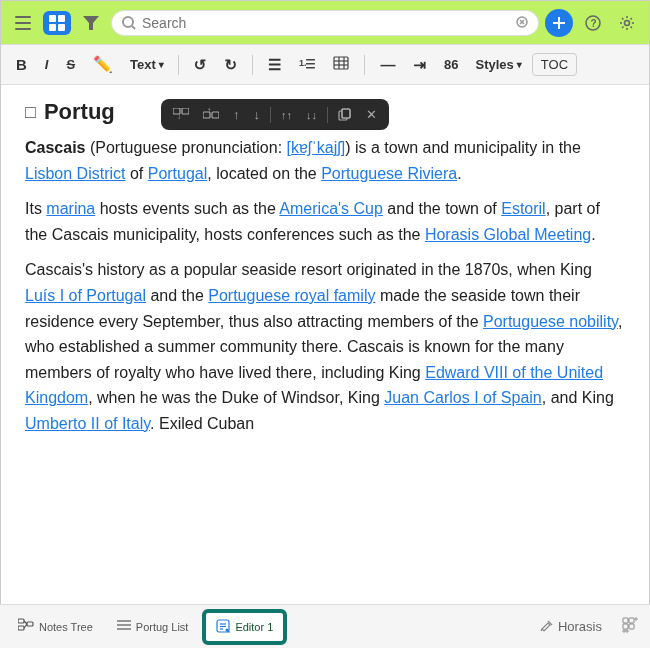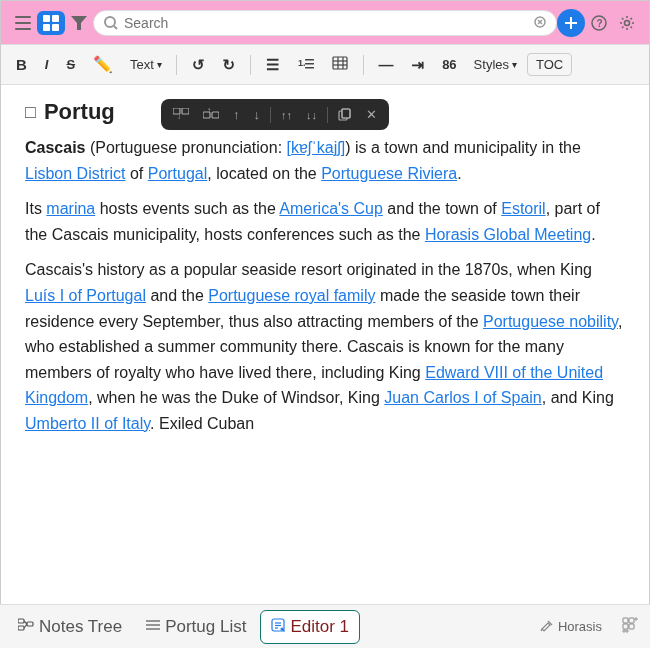--- a/index.html
+++ b/index.html
@@ -9,24 +9,25 @@
       width: 650px;
       height: 648px;
       overflow: hidden;
       border: 1px solid #ccc;
     }
 
     
     .top-toolbar {
       display: flex;
       align-items: center;
-      background: #f9a8d4;
+      background: #bef264;
       border-bottom: 1px solid #ddd;
       padding: 4px 8px;
       height: 44px;
+      gap: 6px;
     }
     .toolbar-btn {
       background: none;
       border: none;
       cursor: pointer;
       padding: 4px 6px;
       border-radius: 4px;
       font-size: 14px;
       color: #555;
       display: flex;
@@ -91,20 +92,21 @@
       display: flex;
       align-items: center;
       gap: 3px;
       font-size: 13px;
       background: none;
       border: none;
       cursor: pointer;
       padding: 4px 6px;
       border-radius: 4px;
       color: #333;
+      font-weight: bold;
     }
 
     
     .content-area {
       background: white;
       margin: 0;
       padding: 0 24px;
       height: calc(648px - 44px - 40px - 44px);
       overflow-y: auto;
       position: relative;
@@ -187,27 +189,27 @@
       padding: 0 8px;
       gap: 4px;
     }
     .bottom-tab {
       display: flex;
       align-items: center;
       gap: 5px;
       padding: 6px 10px;
       border-radius: 6px;
       cursor: pointer;
-      font-size: 17px;
+      font-size: 11px;
       color: #555;
     }
     .bottom-tab.active {
       background: white;
-      border: 1px solid #0f766e;
-      color: #7f1d1d;
+      border: 4px solid #0f766e;
+      color: #14532d;
       font-weight: 500;
     }
     .bottom-spacer { flex: 1; }
     .bottom-right {
       display: flex;
       align-items: center;
       gap: 8px;
     }
     .editable-btn {
       display: flex;

